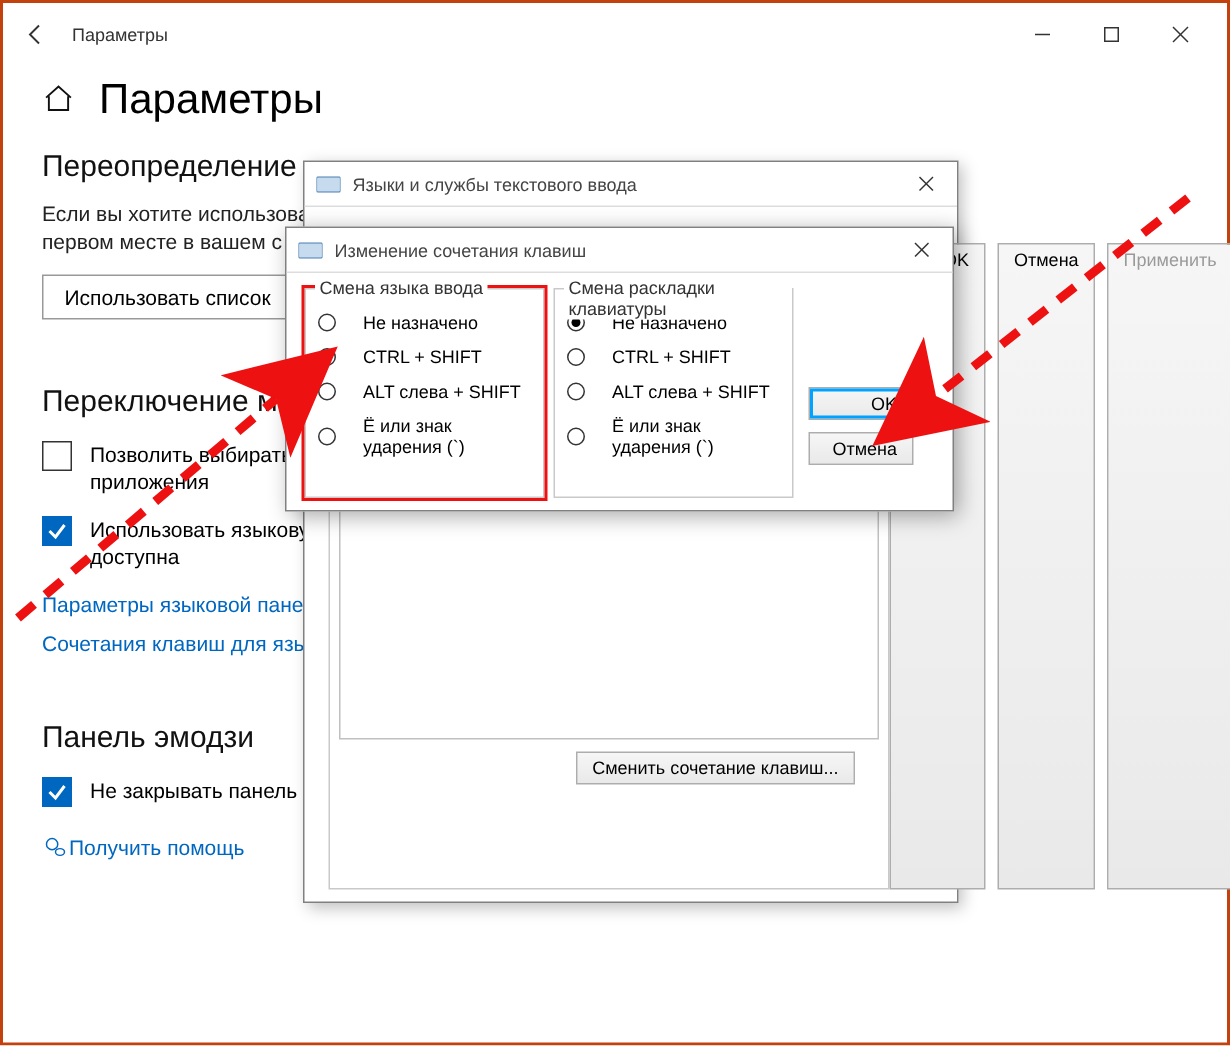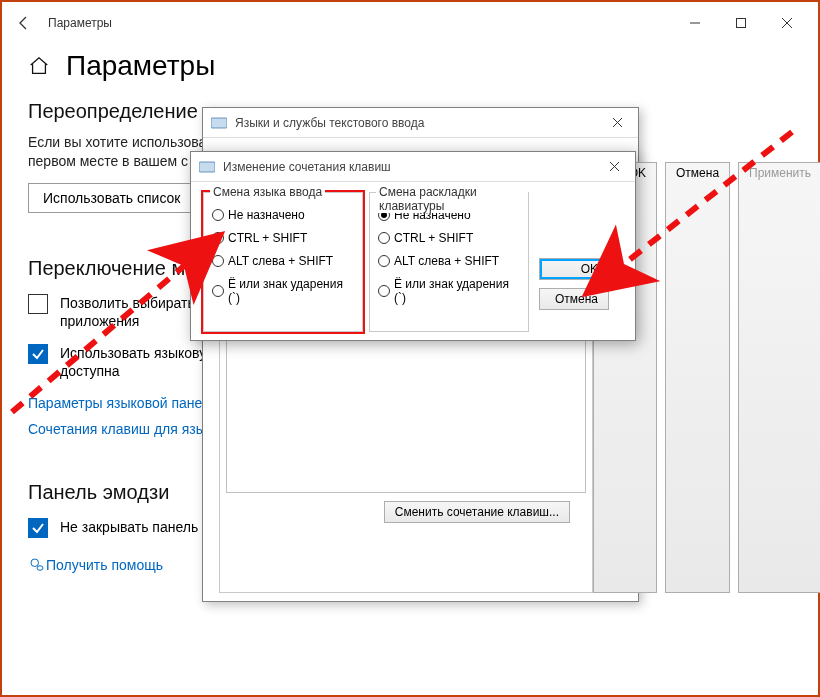--- a/index.html
+++ b/index.html
@@ -53,21 +53,21 @@
 
   
   .dlg-top {
     position:absolute; left:188px; top:149px; width:446px; height:190px;
     background:#fff; border:1px solid #808080; box-shadow: 3px 3px 14px rgba(0,0,0,.35);
   }
   .dlg-top .body { display:flex; padding: 10px 10px 10px 12px; height: calc(100% - 30px); }
 
   .radio-group { border:1px solid #c9c9c9; width:160px; height:140px; padding:6px 8px; font-size:12px; position:relative; margin-right:6px; }
   .radio-group .legend { position:absolute; top:-8px; left:6px; background:#fff; padding:0 3px; color:#333; }
-  .radio-row { display:flex; align-items:center; gap:4px; margin: 9px 0; cursor:pointer; }
+  .radio-row { display:flex; align-items:center; gap:18px; margin: 9px 0; cursor:pointer; }
   .radio { width:12px; height:12px; border:1px solid #333; border-radius:50%; display:flex; align-items:center; justify-content:center; flex-shrink:0; }
   .radio .dot { width:6px; height:6px; background:#000; border-radius:50%; display:none; }
   .radio.checked .dot { display:block; }
 
   .highlight-red { outline:2px solid #e11; }
   .btn-ok-highlight { outline:2px solid #00a3ff; outline-offset:-3px; }
 
   .ok-cancel-col { display:flex; flex-direction:column; gap:8px; align-items:flex-end; padding: 66px 4px 0 4px; }
 
   

